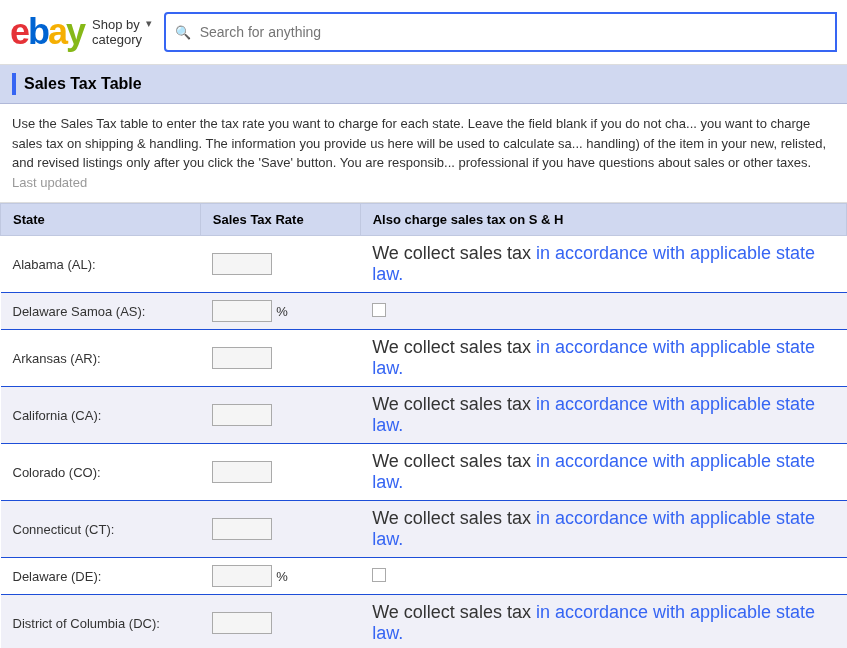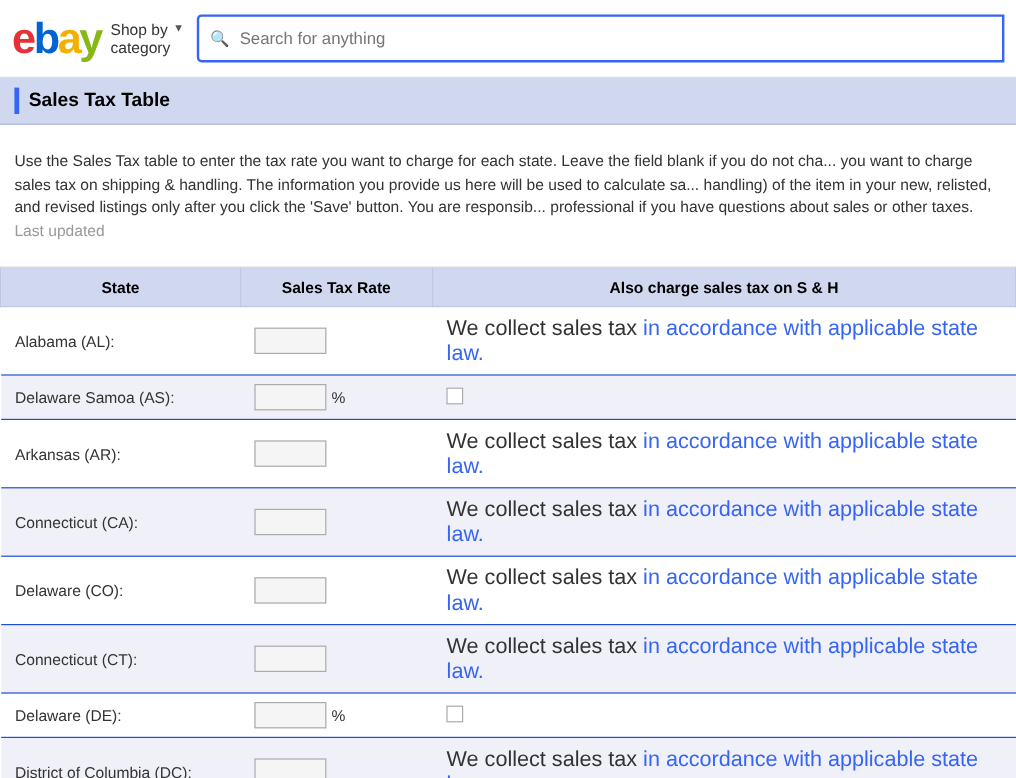--- a/index.html
+++ b/index.html
@@ -78,40 +78,40 @@
       display: inline-block;
     }
     .page-title-bar h1 {
       font-size: 16px;
       font-weight: bold;
       color: #000;
     }
 
     
     .description {
-      padding: 20px 12px;
+      padding: 10px 12px;
       font-size: 13px;
       color: #333;
       line-height: 1.5;
       border-bottom: 1px solid #ddd;
     }
     .description .last-updated {
       color: #999;
     }
 
     
     .tax-table {
       width: 100%;
       border-collapse: collapse;
     }
     .tax-table thead tr {
       background: #d0d8f0;
     }
     .tax-table thead th {
-      text-align: center;
+      text-align: left;
       padding: 8px 12px;
       font-size: 13px;
       font-weight: bold;
       color: #000;
       border: 1px solid #c0c8e0;
     }
     .tax-table tbody tr:nth-child(even) {
       background: #f0f0f8;
     }
     .tax-table tbody tr:nth-child(odd) {
@@ -226,30 +226,30 @@
       <tr>
         <td class="col-state">Arkansas (AR):</td>
         <td class="col-rate">
           <div class="rate-input">
             <input type="text" style="">
           </div>
         </td>
         <td class="col-sh"><span class="auto-collect">We collect sales tax <span class="in-acc">in accordance with applicable state law.</span></span></td>
       </tr>
       <tr>
-        <td class="col-state">Connecticut (CA):</td>
-        <td class="col-rate">
-          <div class="rate-input">
-            <input type="text" style="">
-          </div>
-        </td>
-        <td class="col-sh"><span class="auto-collect">We collect sales tax <span class="in-acc">in accordance with applicable state law.</span></span></td>
-      </tr>
-      <tr>
-        <td class="col-state">Delaware (CO):</td>
+        <td class="col-state">California (CA):</td>
+        <td class="col-rate">
+          <div class="rate-input">
+            <input type="text" style="">
+          </div>
+        </td>
+        <td class="col-sh"><span class="auto-collect">We collect sales tax <span class="in-acc">in accordance with applicable state law.</span></span></td>
+      </tr>
+      <tr>
+        <td class="col-state">Colorado (CO):</td>
         <td class="col-rate">
           <div class="rate-input">
             <input type="text" style="">
           </div>
         </td>
         <td class="col-sh"><span class="auto-collect">We collect sales tax <span class="in-acc">in accordance with applicable state law.</span></span></td>
       </tr>
       <tr>
         <td class="col-state">Connecticut (CT):</td>
         <td class="col-rate">

